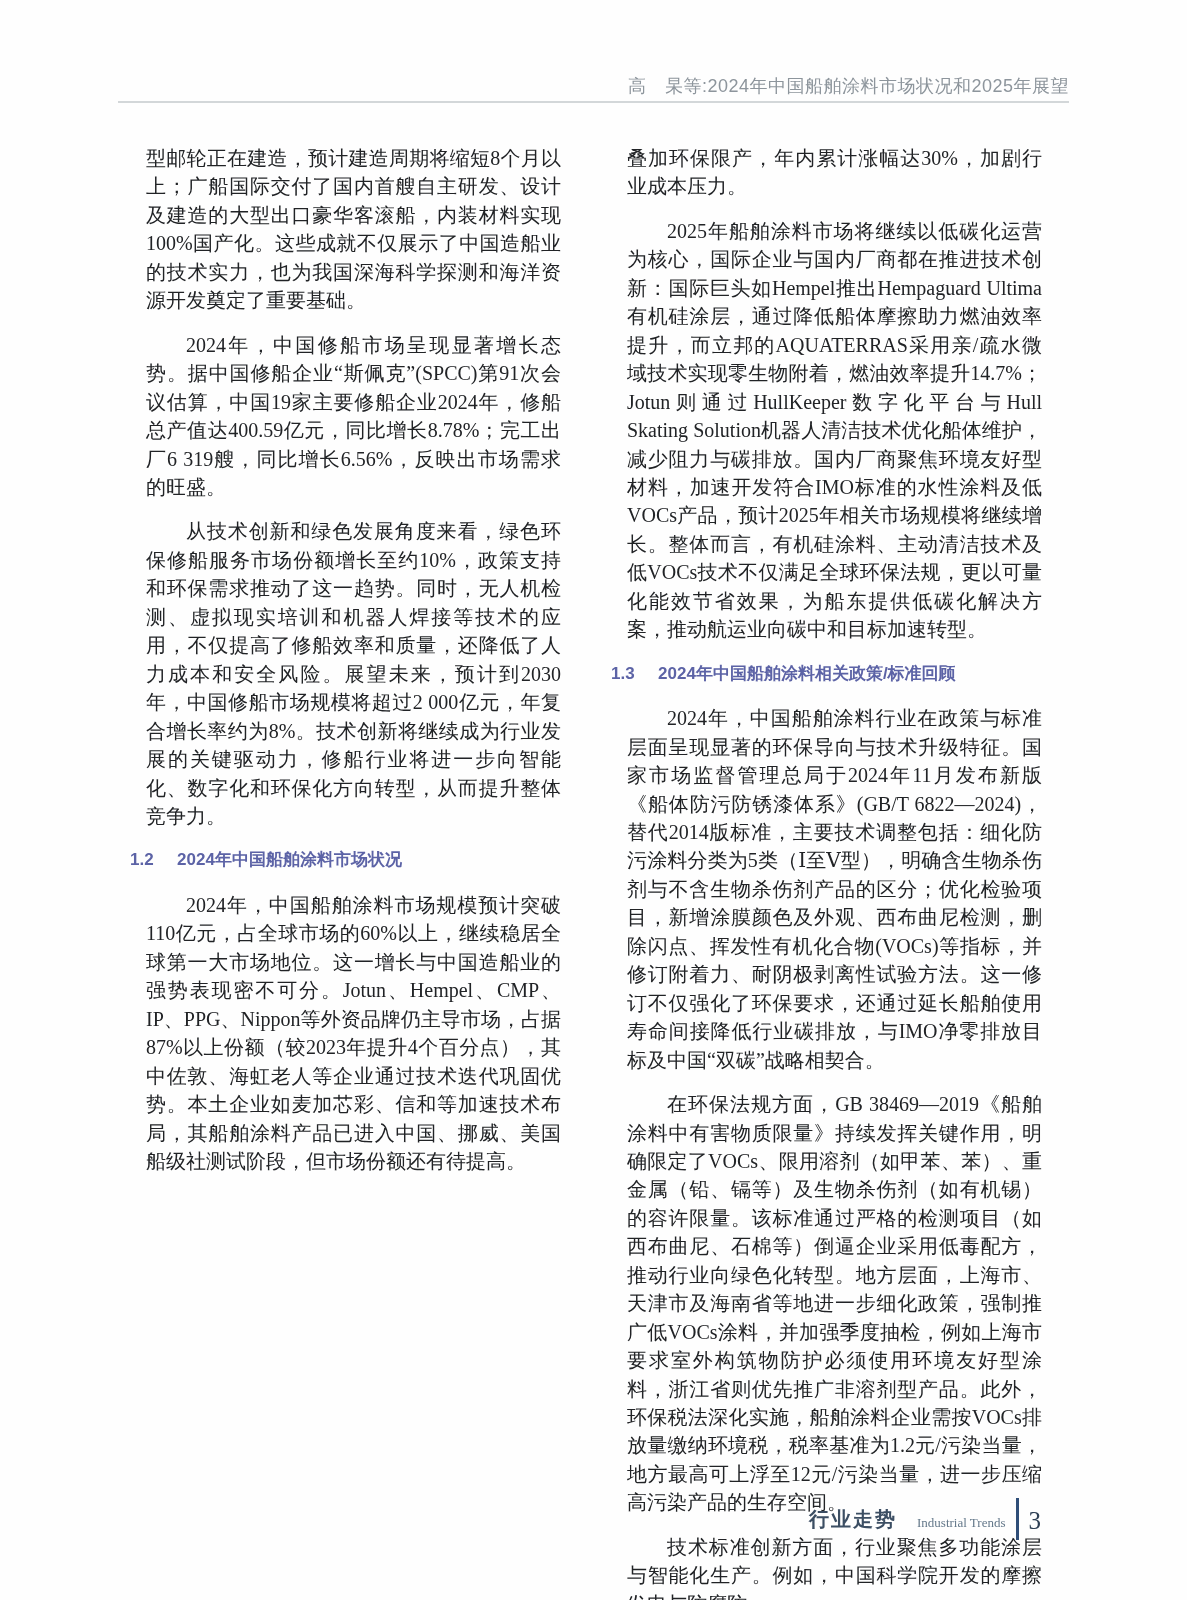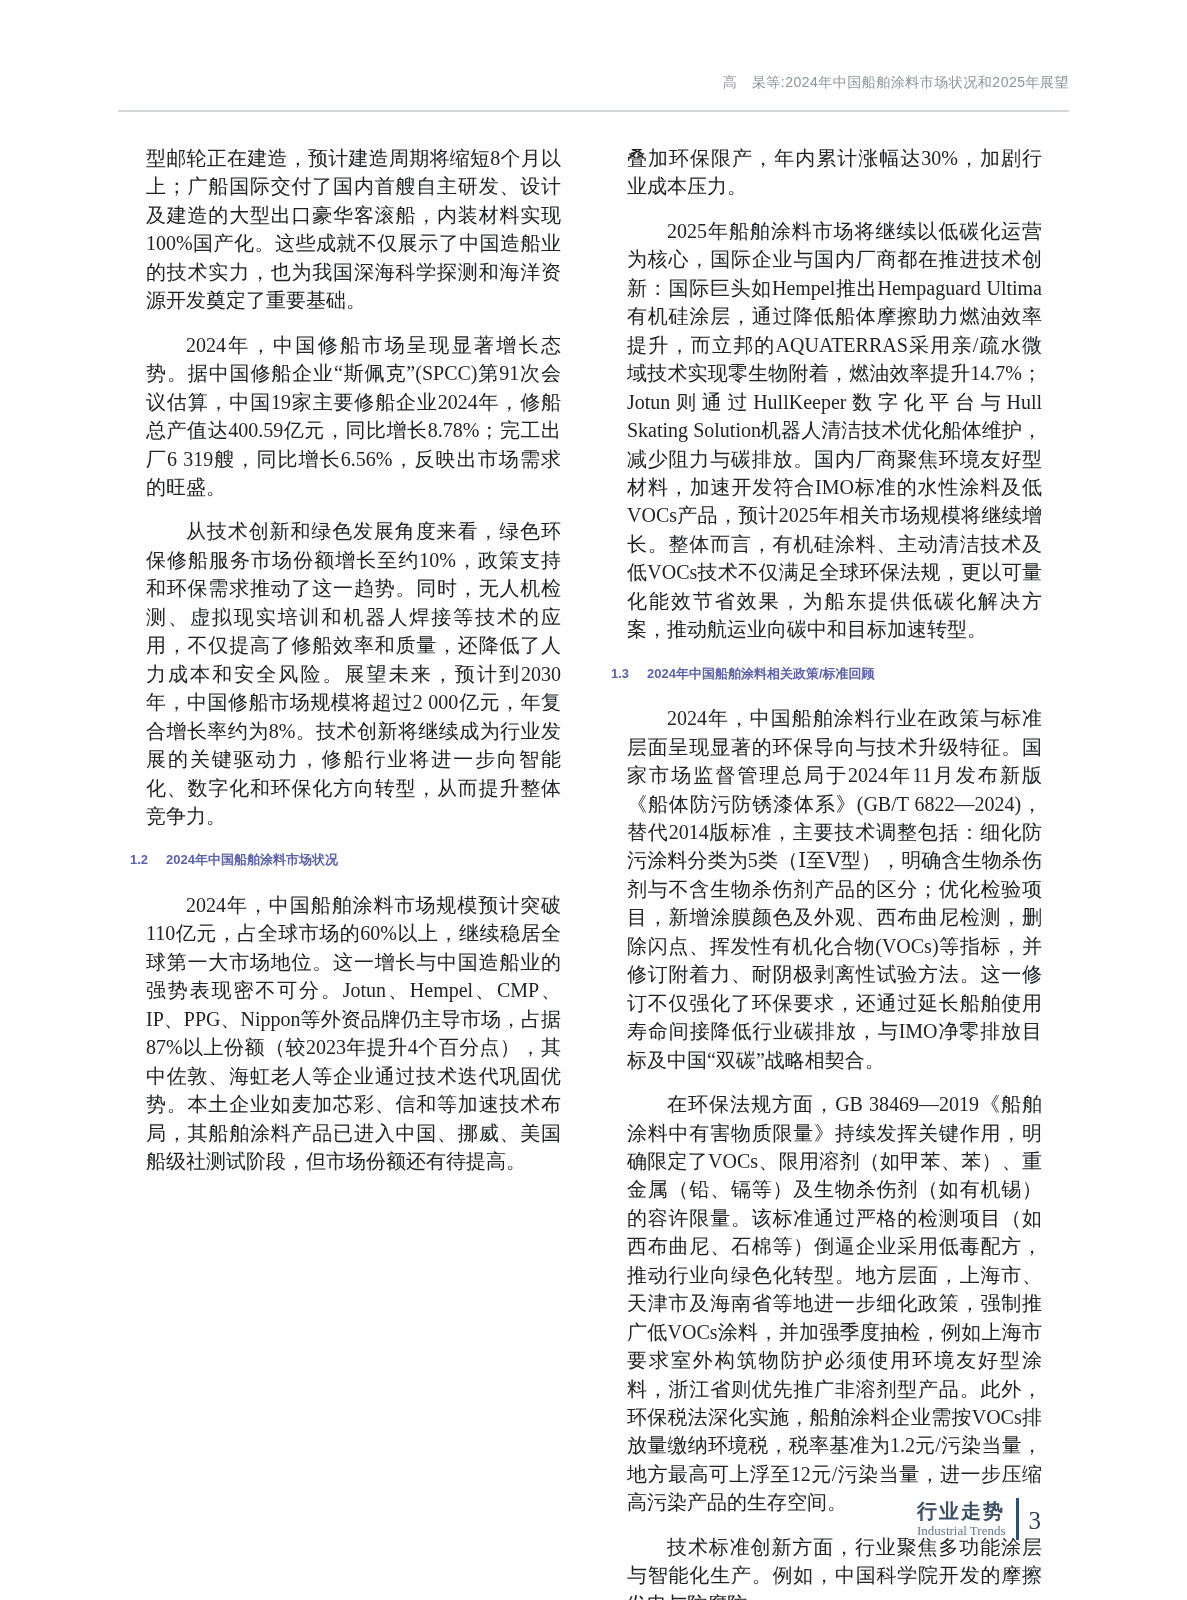--- a/index.html
+++ b/index.html
@@ -16,61 +16,62 @@
     width:1187px;height:1600px;position:relative;
     background:#fefefe;
     font-family:"Liberation Serif","DejaVu Serif",serif;
     color:var(--body-text);
     overflow:hidden;
   }
   .page-header{
     position:absolute;left:118px;top:74px;width:951px;
     text-align:right;
     font-family:"Liberation Sans","DejaVu Sans",sans-serif;
-    font-size:14px;color:var(--header-text);
+    font-size:18px;color:var(--header-text);
     letter-spacing:.5px;
-    padding-bottom:18px;
+    padding-bottom:3px;
     border-bottom:2px solid var(--rule);
   }
   .content{
     position:absolute;left:130px;top:128px;width:928px;
     display:flex;gap:34px;
   }
   .col{width:447px;}
   .para{
     margin:16px;
     font-size:20px;line-height:28.45px;
     text-align:justify;
     text-justify:inter-ideograph;
   }
   .para.indent{text-indent:2em;}
   .sec-head{
     margin:0 0;
     font-family:"Liberation Sans","DejaVu Sans",sans-serif;
     font-weight:bold;
-    font-size:13px;line-height:28.45px;
+    font-size:17px;line-height:28.45px;
     color:var(--heading);
   }
   .sec-head .sec-num{margin-right:1.1em;}
   .page-footer{
     position:absolute;right:146px;top:1496px;
     display:flex;align-items:center;
   }
   .footer-labels{
-    display:flex;flex-direction:column;align-items:flex-start;
+    display:flex;flex-direction:row;align-items:flex-end;
     padding-right:10px;
   }
   .footer-cn{
     font-family:"Liberation Sans","DejaVu Sans",sans-serif;
     font-weight:bold;font-size:20px;color:var(--footer-dark);
     letter-spacing:2px;line-height:24px;
   }
   .footer-en{
     font-size:13px;color:#64788a;line-height:16px;
     font-family:"Liberation Serif","DejaVu Serif",serif;
+    margin-left:20px;
   }
   .footer-bar{
     width:3px;height:42px;background:var(--footer-bar);
     margin-right:10px;
   }
   .footer-page{
     font-size:25px;color:#2f4055;line-height:42px;
     align-self:flex-start;
     padding-top:4px;
   }

